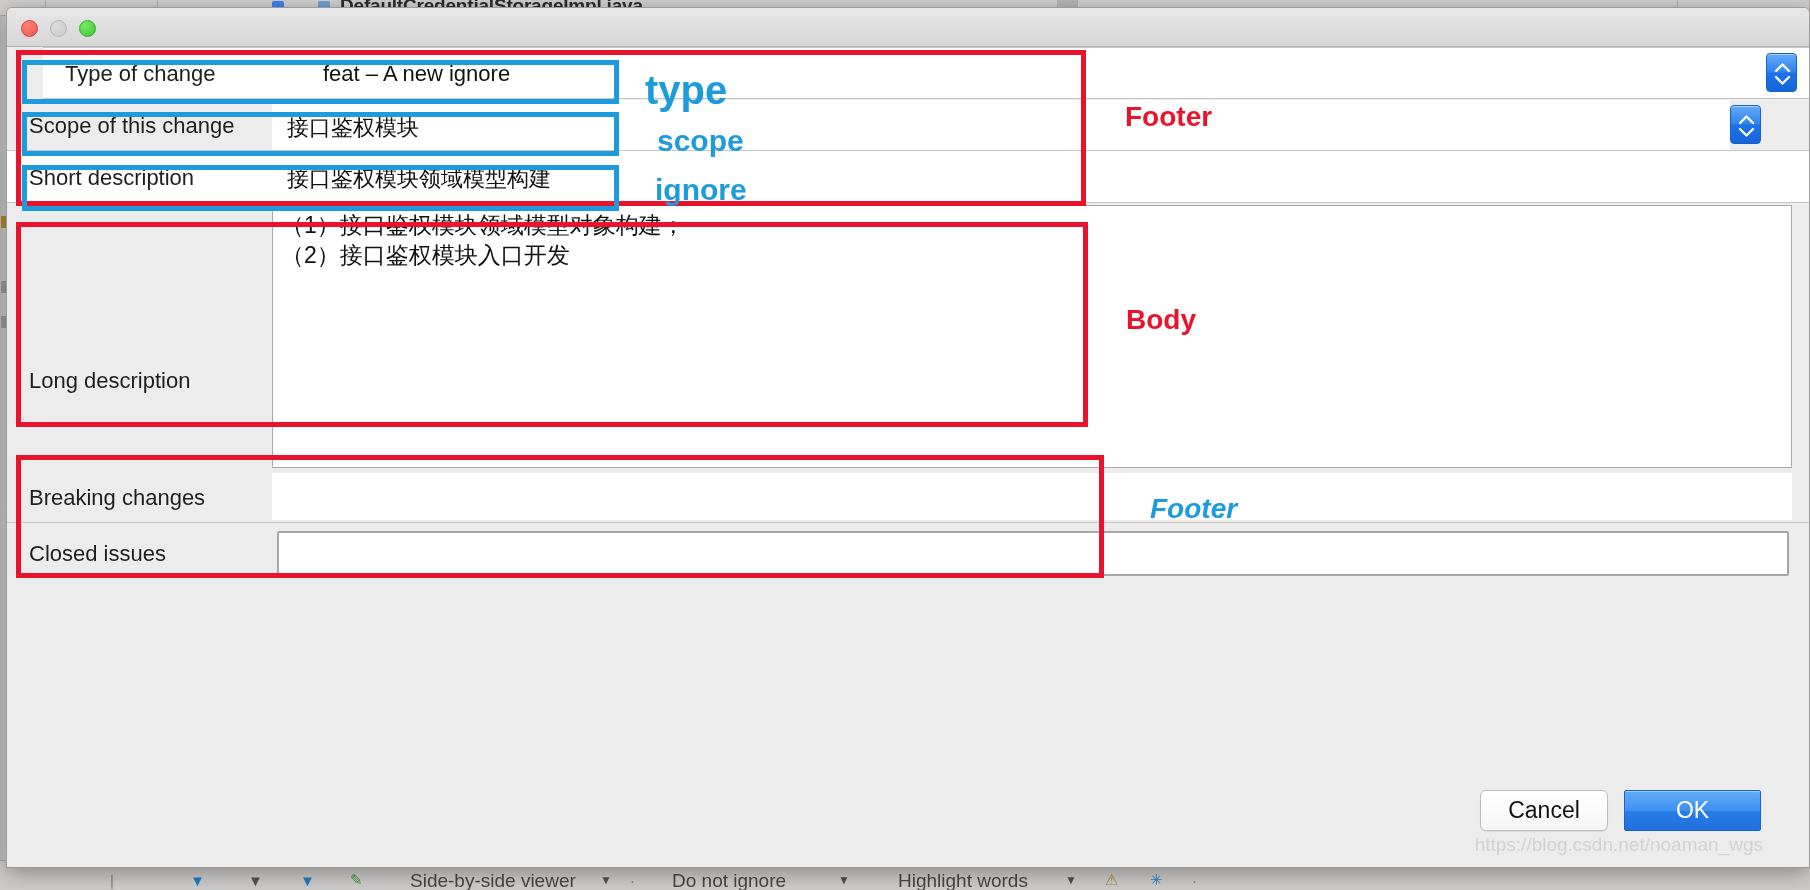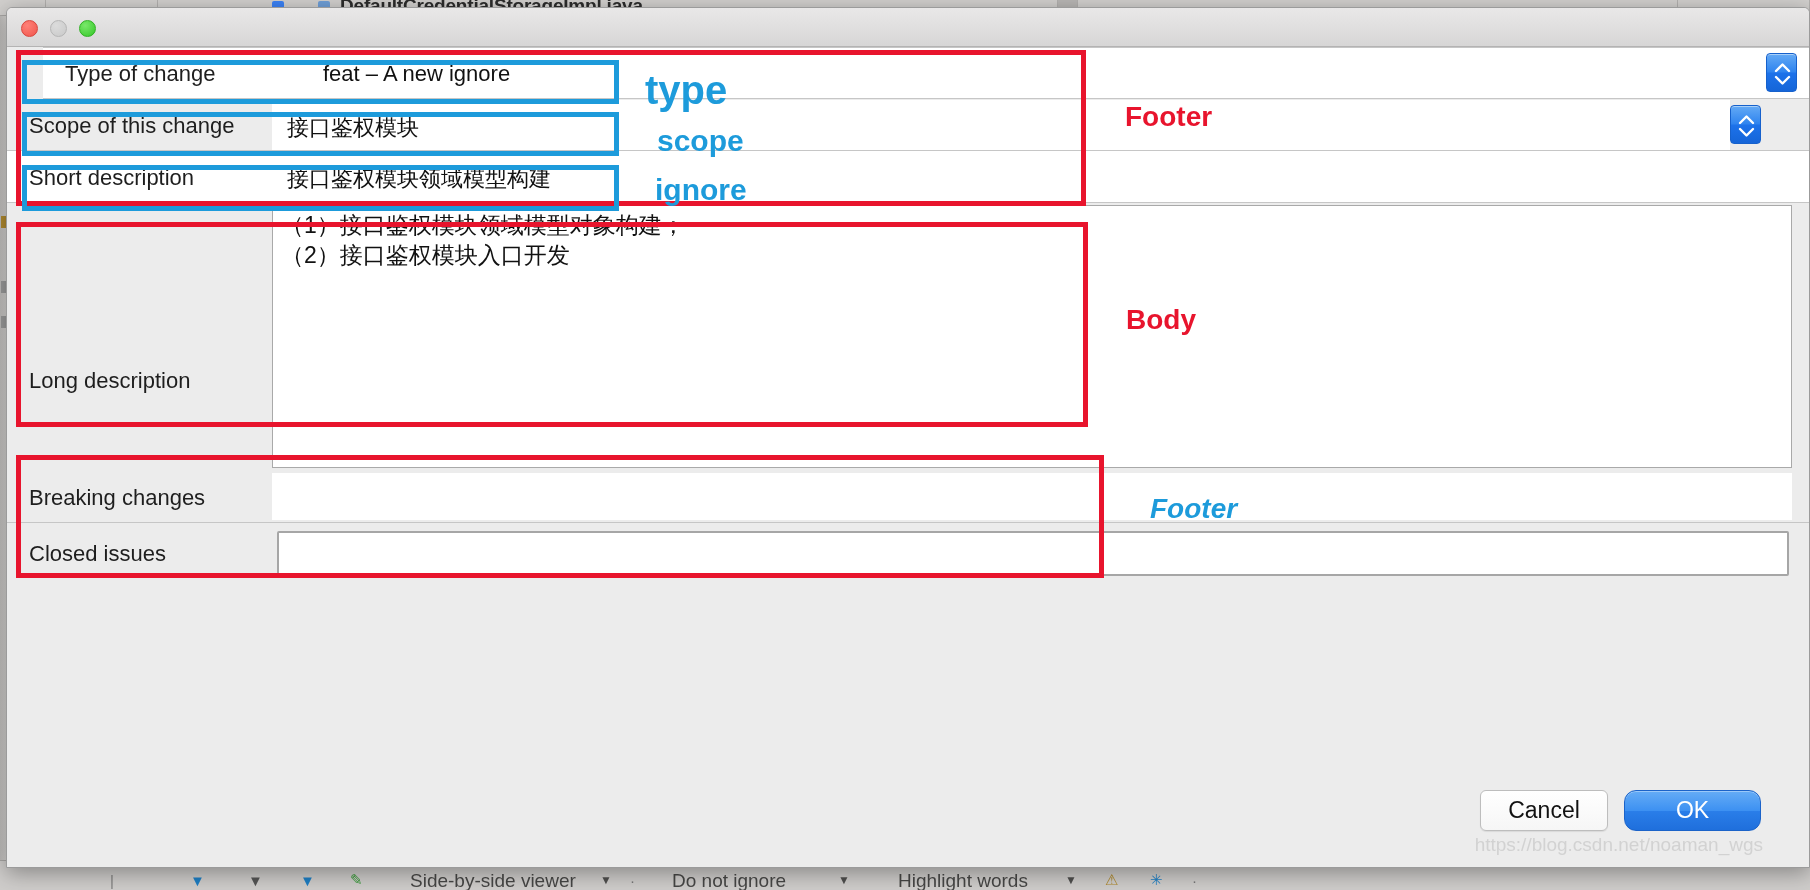--- a/index.html
+++ b/index.html
@@ -208,21 +208,21 @@
     cursor: pointer;
     font-family: "Liberation Sans", sans-serif;
     box-shadow: 0 1px 1px rgba(0,0,0,.08);
   }
   #ok-button {
     position: absolute;
     right: 50px; bottom: 37px;
     width: 137px; height: 41px;
     background: linear-gradient(to bottom,#65acf6 0%, #3d91f2 50%, #2a7ee9 51%, #1f6fdc 100%);
     border: 1px solid #1b63c9;
-    border-radius: 12px;
+    border-radius: 2px;
     font-size: 23px;
     color: #ffffff;
     cursor: pointer;
     font-family: "Liberation Sans", sans-serif;
     box-shadow: inset 0 1px 0 rgba(255,255,255,.35);
   }
   #watermark {
     position: absolute;
     right: 48px; bottom: 12px;
     font-size: 19px;

